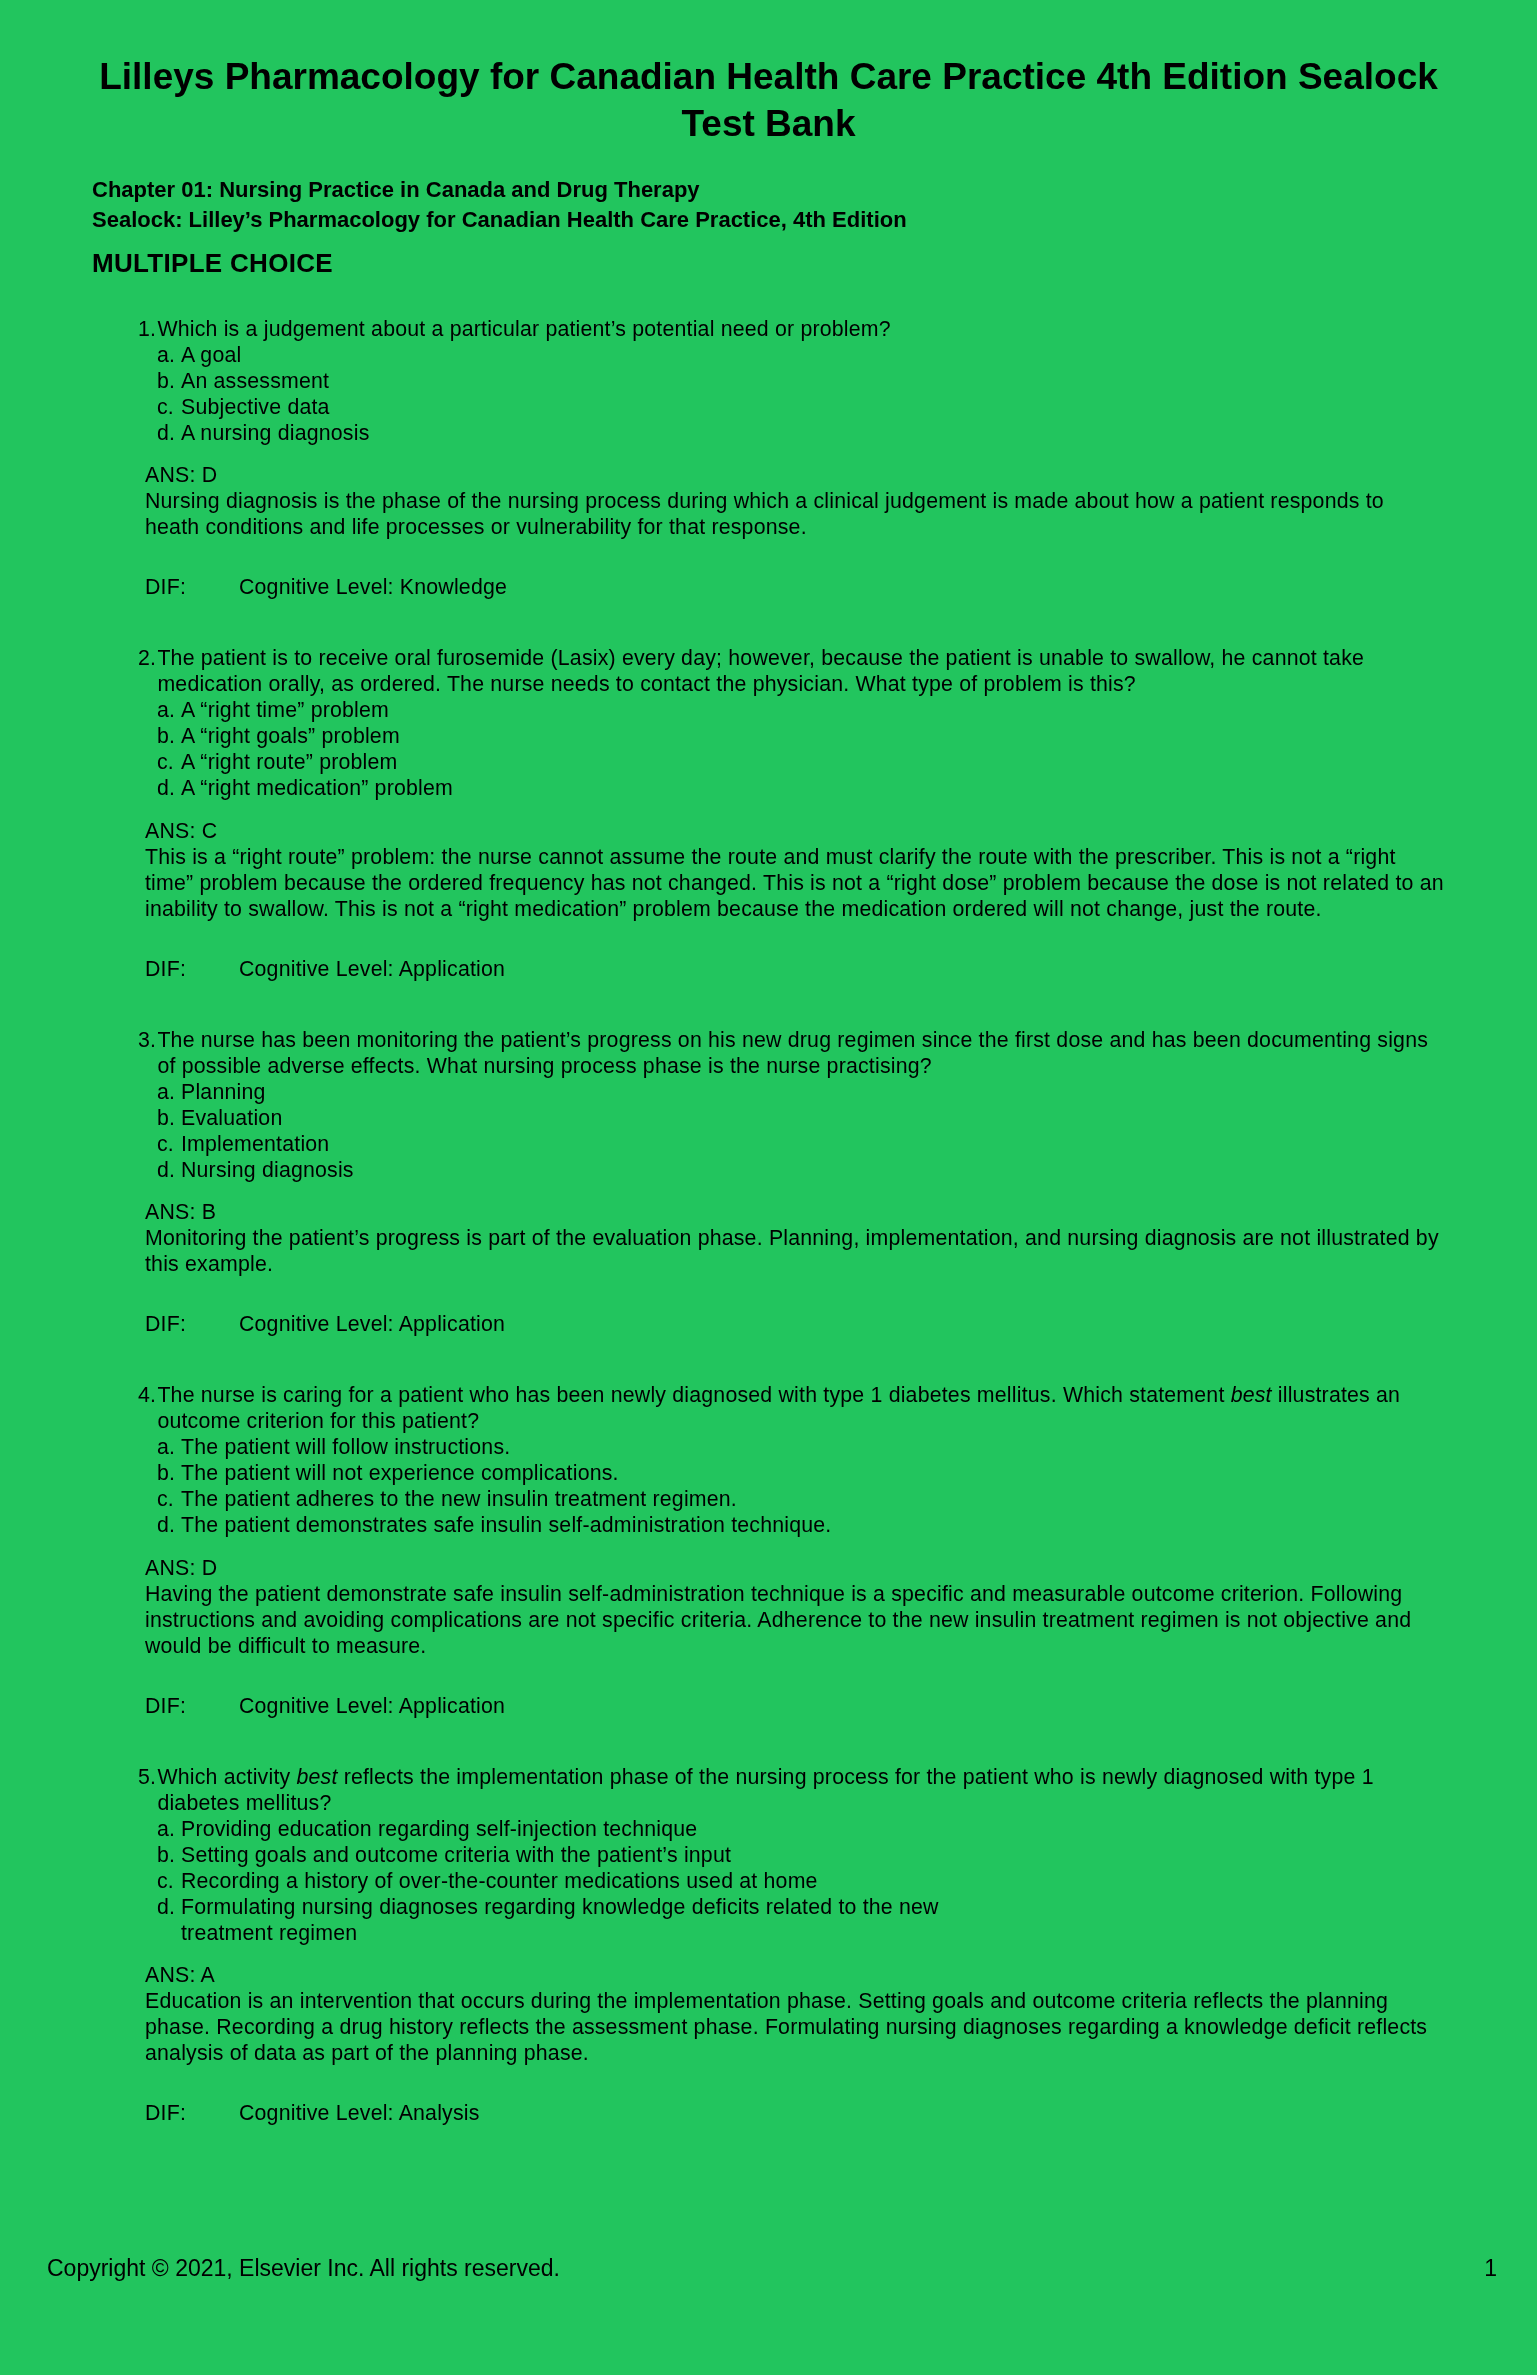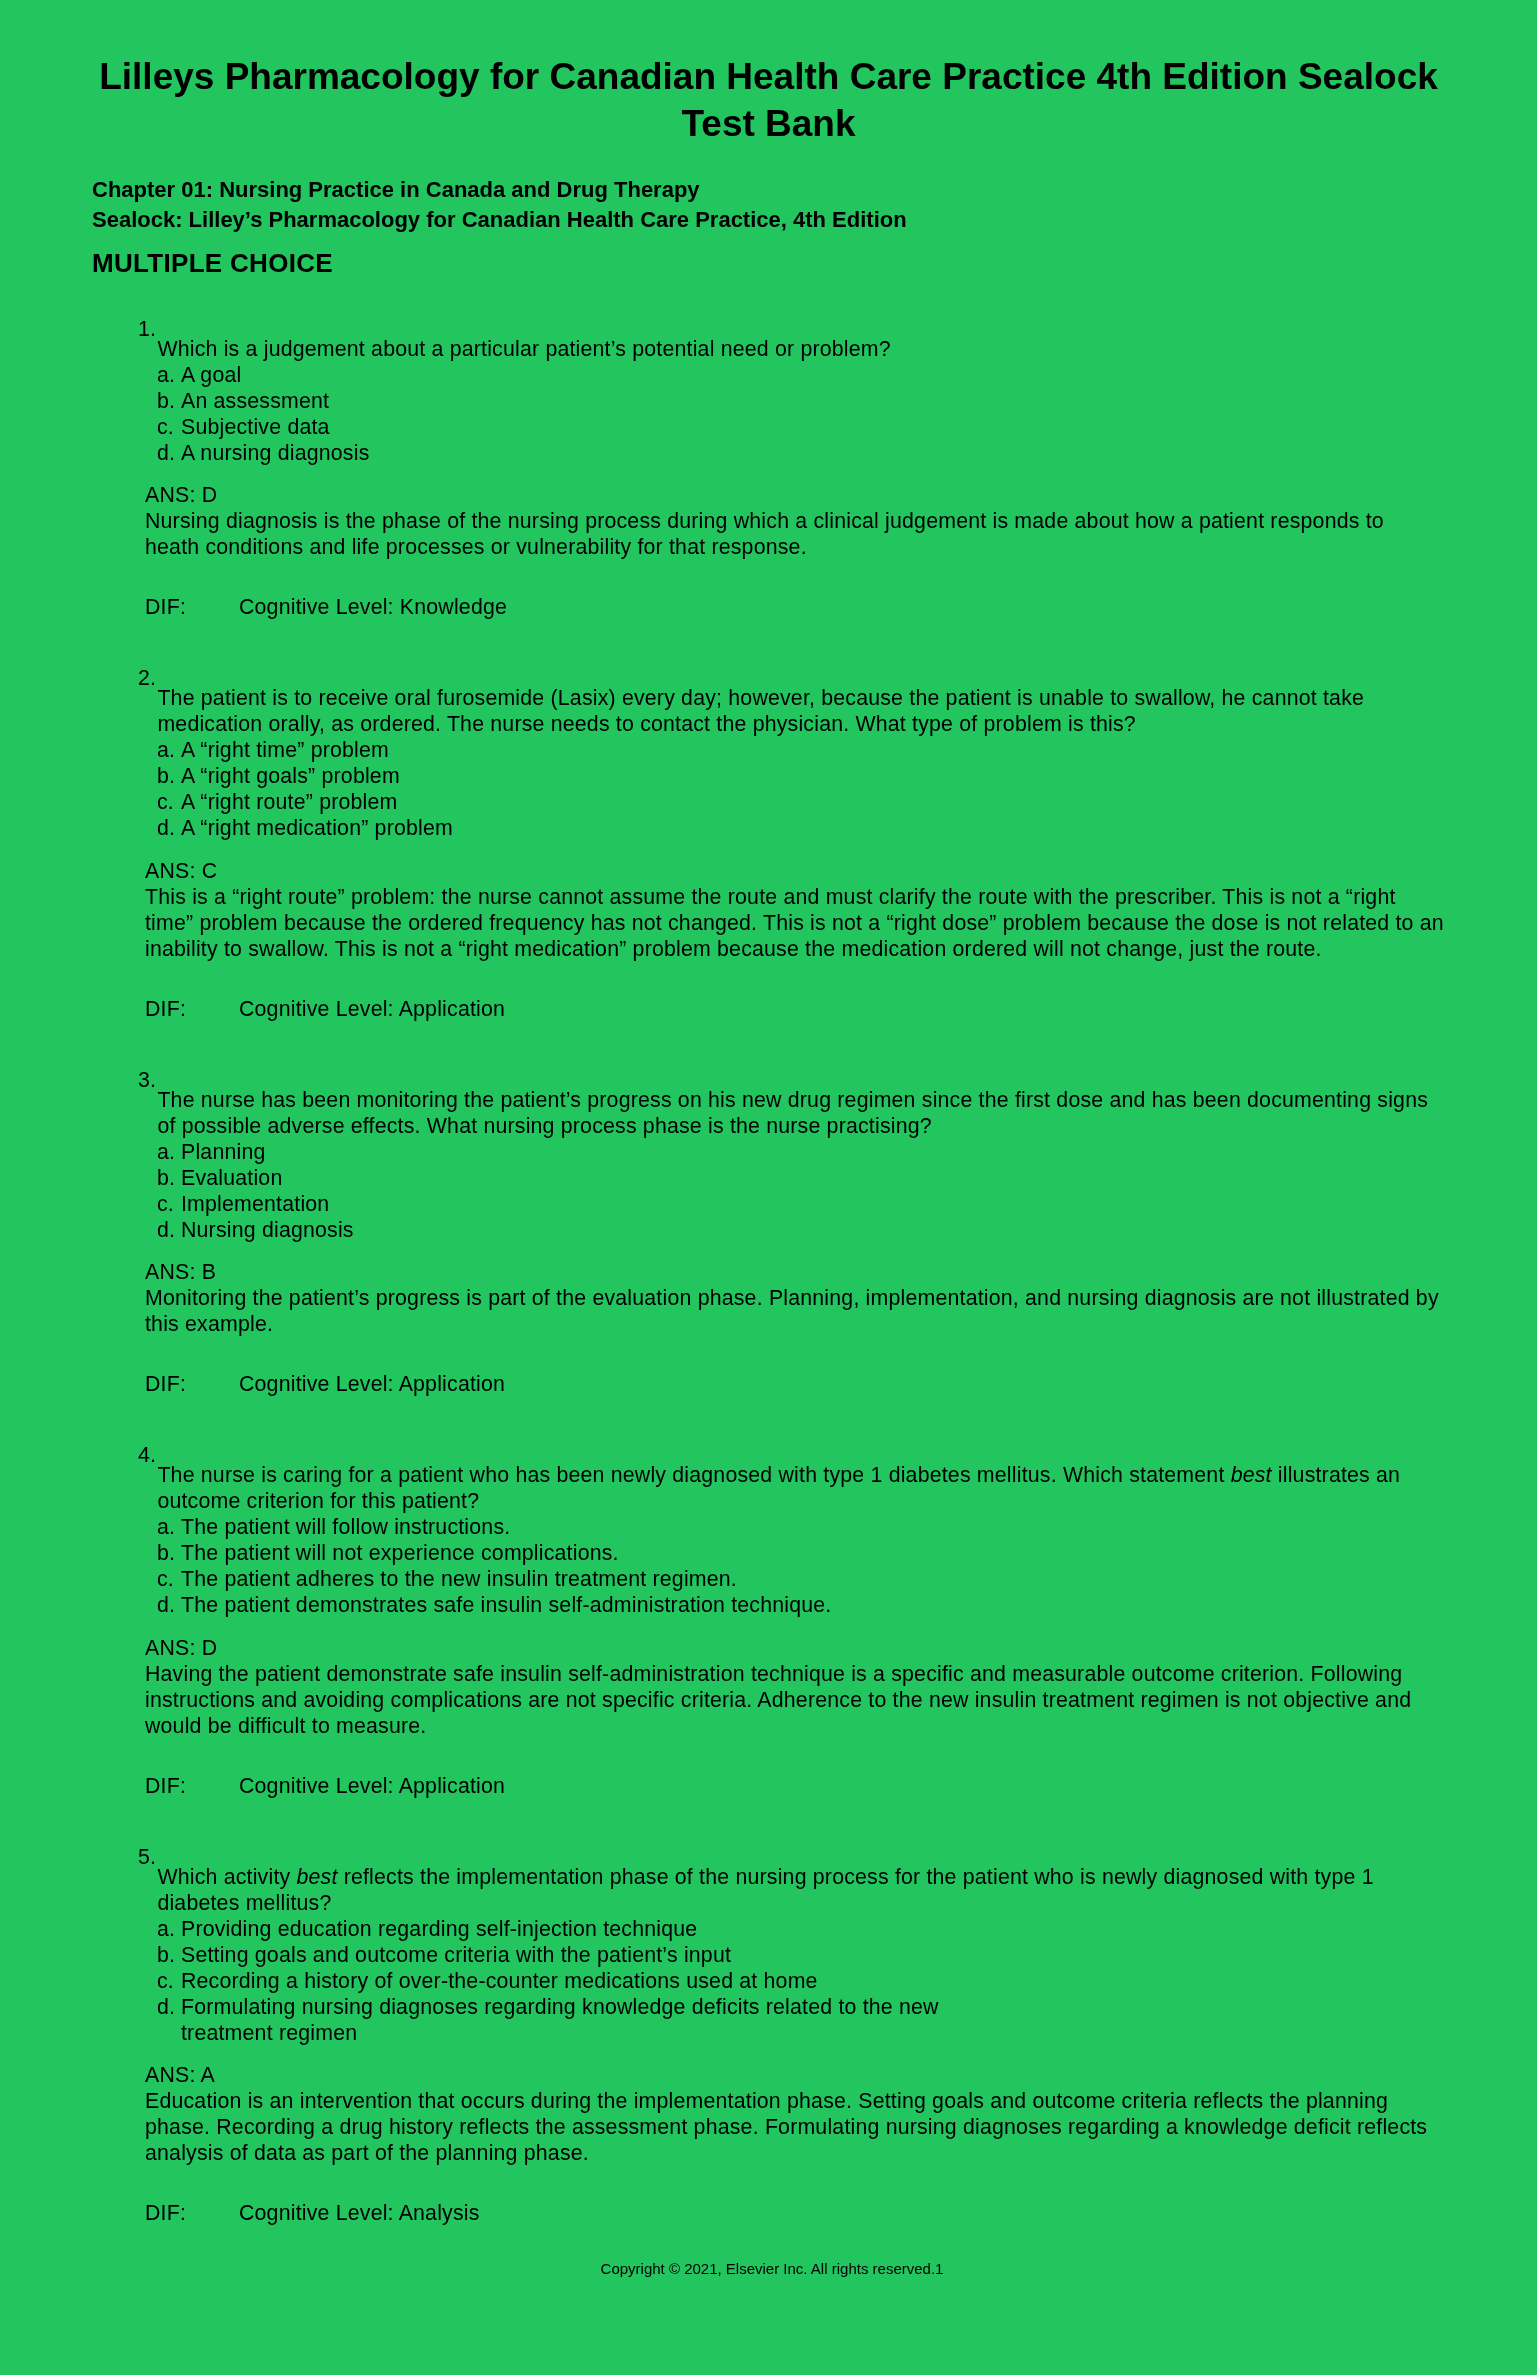--- a/index.html
+++ b/index.html
@@ -32,36 +32,36 @@
   }
   #questions {
     margin-top: 37px;
     font-size: 21.3px;
     line-height: 26px;
     letter-spacing: 0.2px;
   }
   .question { margin-bottom: 45px; }
   .q-head { display: flex; }
   .q-num { flex: 0 0 19.4px; margin-left: 46px; }
-  .q-stem { flex: 1; margin-top: 20px; }
+  .q-stem { flex: 1; }
   .option { display: flex; margin-left: 65px; }
   .opt-letter { flex: 0 0 24px; }
   .opt-text { max-width: 796px; }
   .q-answer { margin-left: 53px; margin-top: 16.5px; }
   .rationale { max-width: 1299px; }
   .dif-line { margin-top: 34px; }
   .dif-label { display: inline-block; width: 94px; }
   .footer {
     position: absolute;
     top: 2257px;
     left: 47px;
     right: 40px;
     display: flex;
-    justify-content: center;
-    font-size: 15px;
+    justify-content: space-between;
+    font-size: 23px;
     line-height: 23px;
   }
   em { font-style: italic; }
 </style>
 </head>
 <body>
 
 <div class="page">
 
   <h1 class="doc-title">

